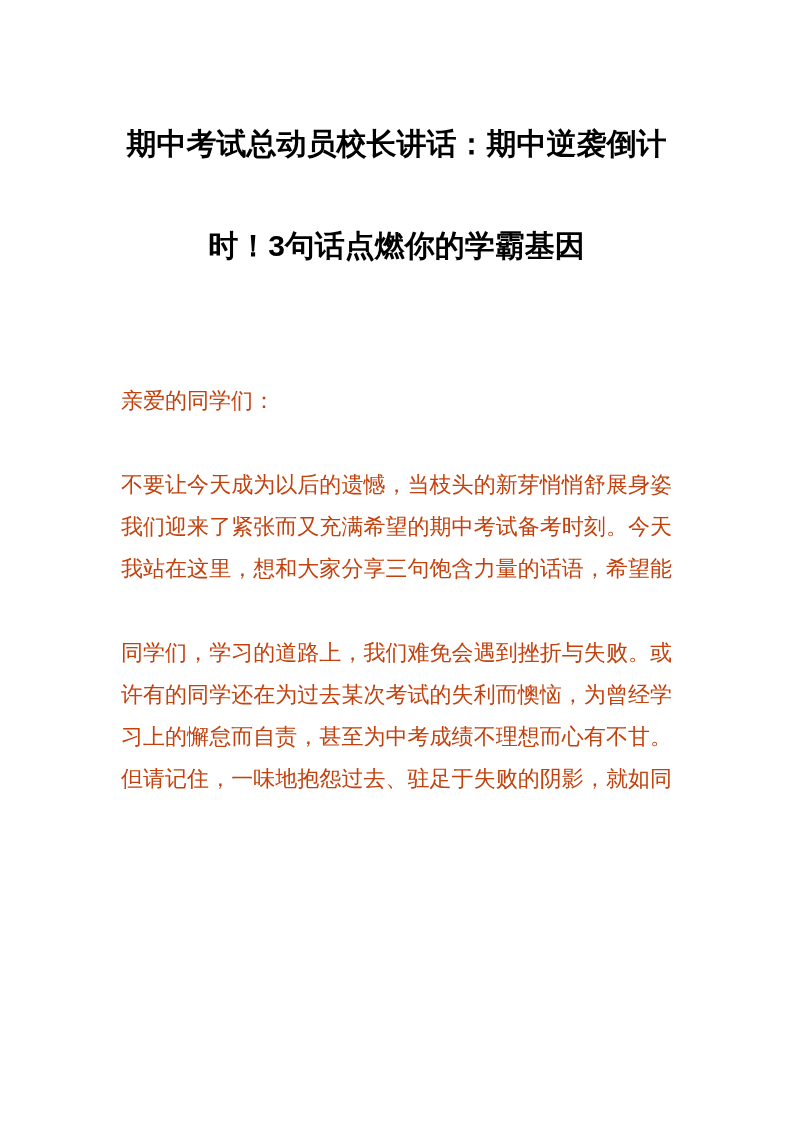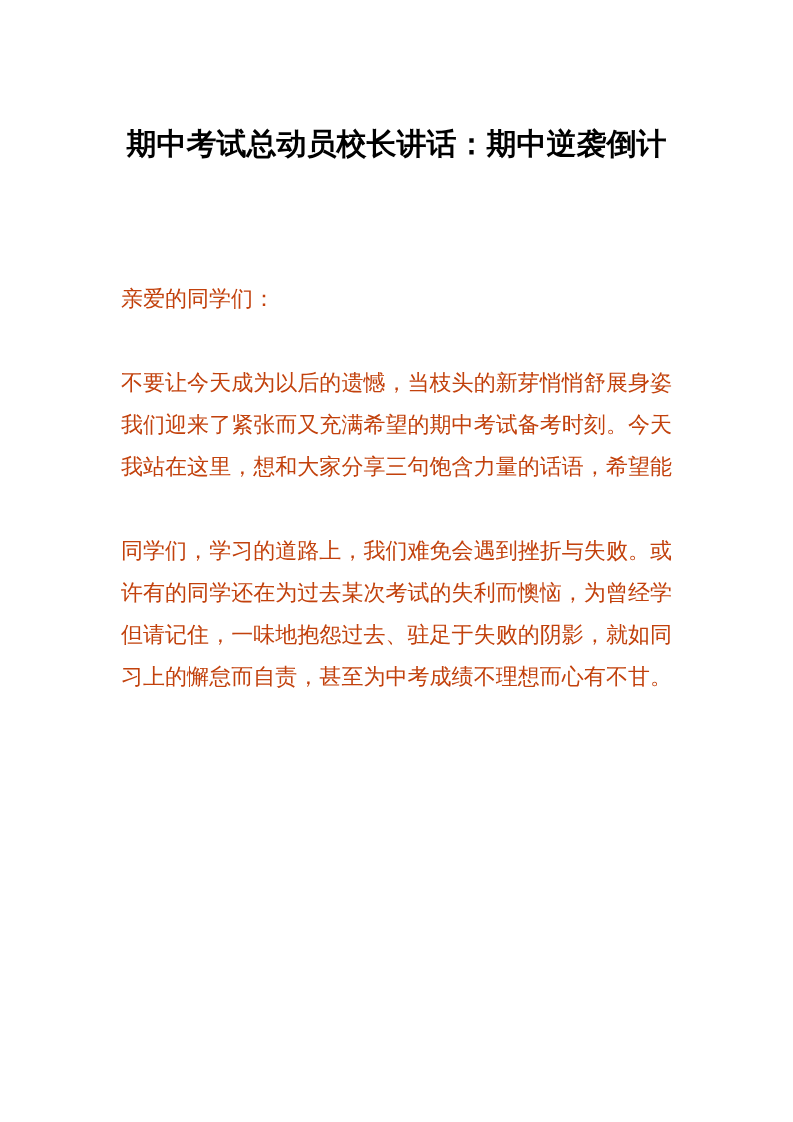--- a/index.html
+++ b/index.html
@@ -57,38 +57,39 @@
   }
 </style>
 </head>
 <body>
 
 <div class="page">
   <div class="content">
 
     <h1 class="title-block">
       <div class="title-line">期中考试总动员校长讲话：期中逆袭倒计</div>
+      <div class="title-line">时！3句话点燃你的学霸基因</div>
     </h1>
 
     <div class="doc-body">
 
       <div class="paragraph first">
         <div class="text-line">亲爱的同学们：</div>
       </div>
 
 
       <div class="paragraph">
         <div class="text-line fill">不要让今天成为以后的遗憾，当枝头的新芽悄悄舒展身姿</div>
         <div class="text-line fill">我们迎来了紧张而又充满希望的期中考试备考时刻。今天</div>
         <div class="text-line fill">我站在这里，想和大家分享三句饱含力量的话语，希望能</div>
       </div>
 
 
       <div class="paragraph">
         <div class="text-line fill">同学们，学习的道路上，我们难免会遇到挫折与失败。或</div>
         <div class="text-line fill">许有的同学还在为过去某次考试的失利而懊恼，为曾经学</div>
+        <div class="text-line fill">习上的懈怠而自责，甚至为中考成绩不理想而心有不甘。</div>
         <div class="text-line fill">但请记住，一味地抱怨过去、驻足于失败的阴影，就如同</div>
-        <div class="text-line fill">习上的懈怠而自责，甚至为中考成绩不理想而心有不甘。</div>
       </div>
 
     </div>
   </div>
 </div>
 
 </body></html>

